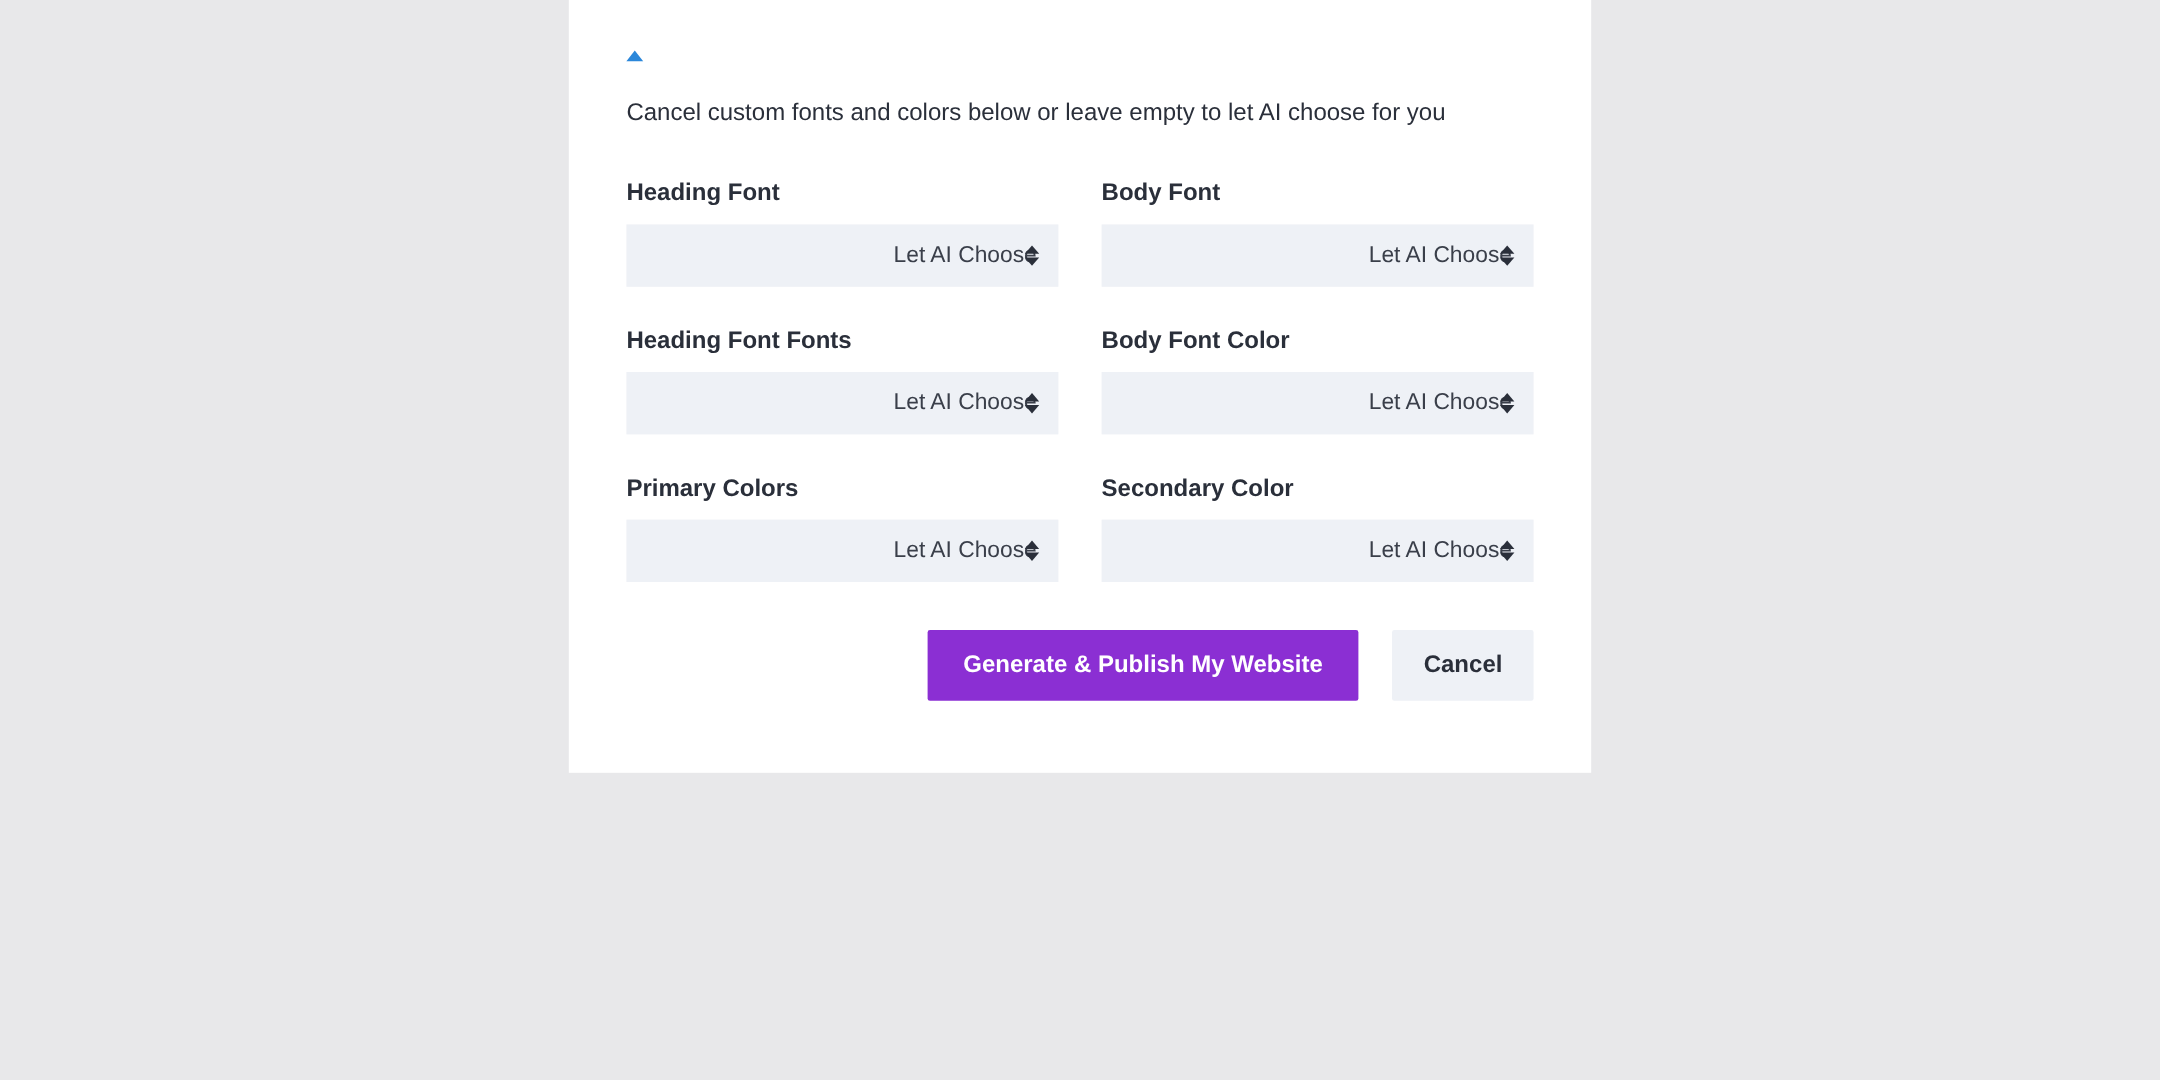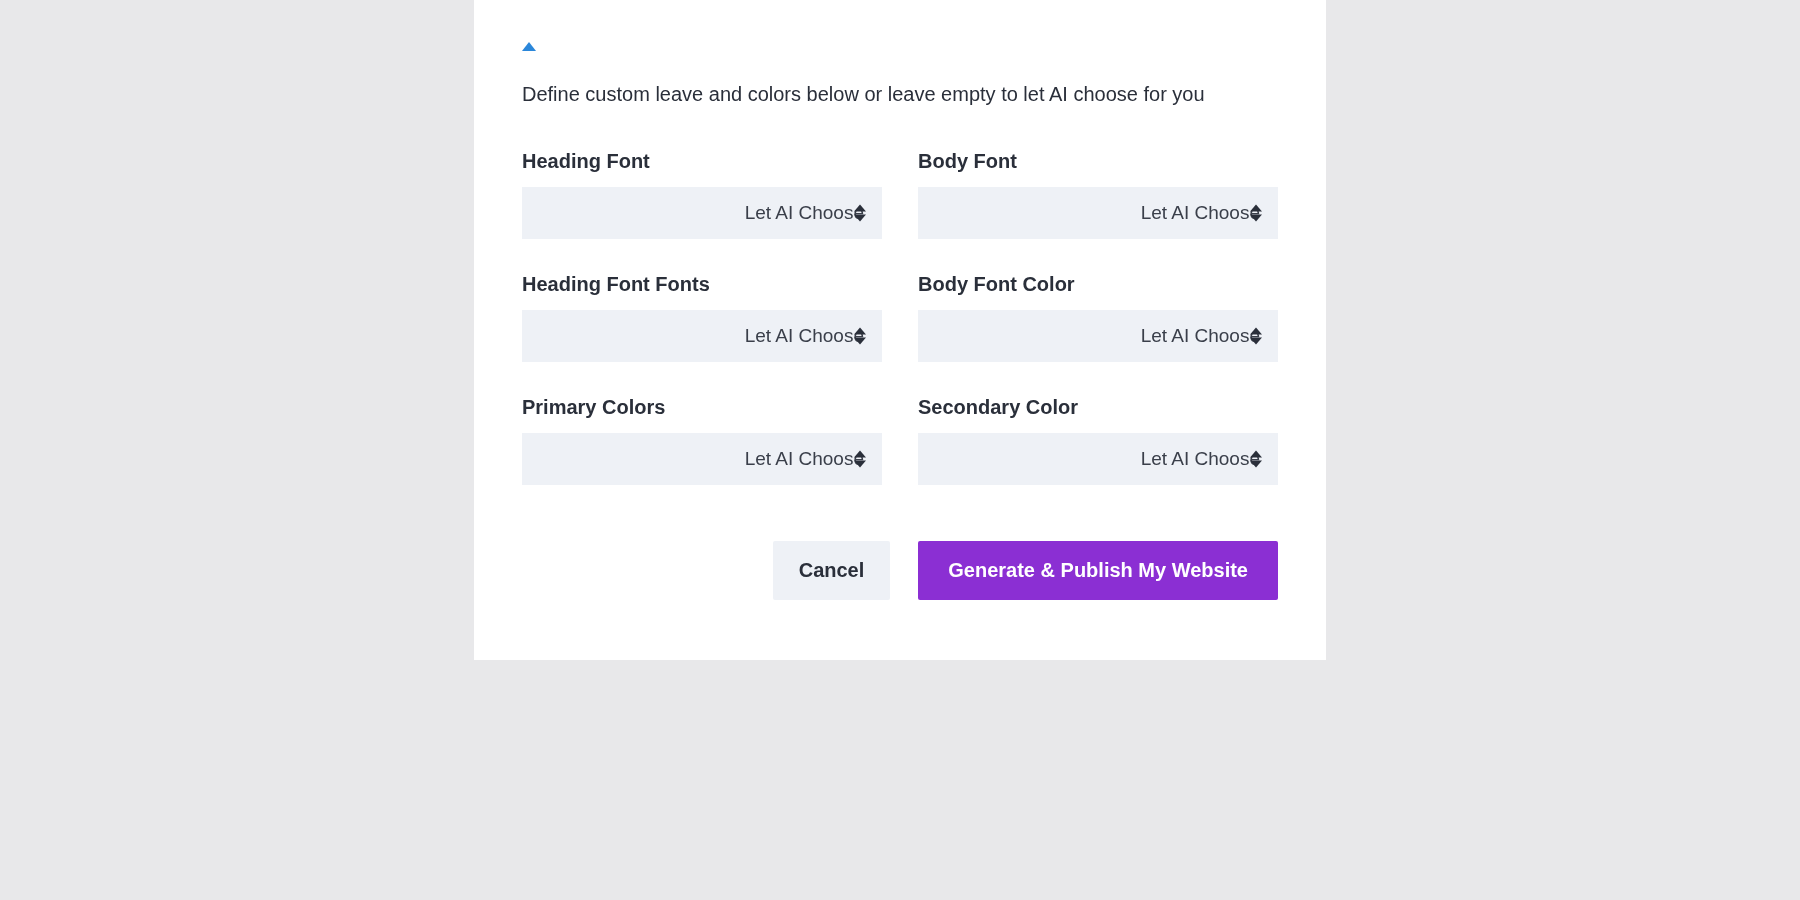--- a/index.html
+++ b/index.html
@@ -44,21 +44,21 @@
       font-size: 20px;
       line-height: 1.55;
       margin-bottom: 40px;
       max-width: 740px;
     }
     .grid {
       display: grid;
       grid-template-columns: 1fr 1fr;
       column-gap: 36px;
       row-gap: 34px;
-      margin-bottom: 56px;
+      margin-bottom: 40px;
     }
     .field-label {
       color: #2a2f3a;
       font-size: 20px;
       font-weight: 600;
       margin-bottom: 14px;
       display: block;
     }
     .select {
       position: relative;
@@ -123,21 +123,21 @@
   </style>
 </head>
 <body>
 
 <div class="card">
 
   <div class="accordion-header">
     <span class="caret-up"></span>
   </div>
 
-  <p class="description">Define custom leave and colors below or leave empty to let AI choose for you</p>
+  <p class="description">Cancel custom fonts and colors below or leave empty to let AI choose for you</p>
 
   <div class="grid">
 
     <div>
       <label class="field-label">Heading Font</label>
       <div class="select">
         <span class="select-value">Let AI Choose</span>
         <span class="sort-icon">
             <span class="tri-up"></span>
             <span class="tri-down"></span>
@@ -196,17 +196,17 @@
         <span class="sort-icon">
             <span class="tri-up"></span>
             <span class="tri-down"></span>
           </span>
       </div>
     </div>
 
   </div>
 
   <div class="actions">
+    <button class="btn btn-primary">Generate &amp; Publish My Website</button>
     <button class="btn btn-cancel">Cancel</button>
-    <button class="btn btn-primary">Generate &amp; Publish My Website</button>
   </div>
 
 </div>
 
 </body></html>

